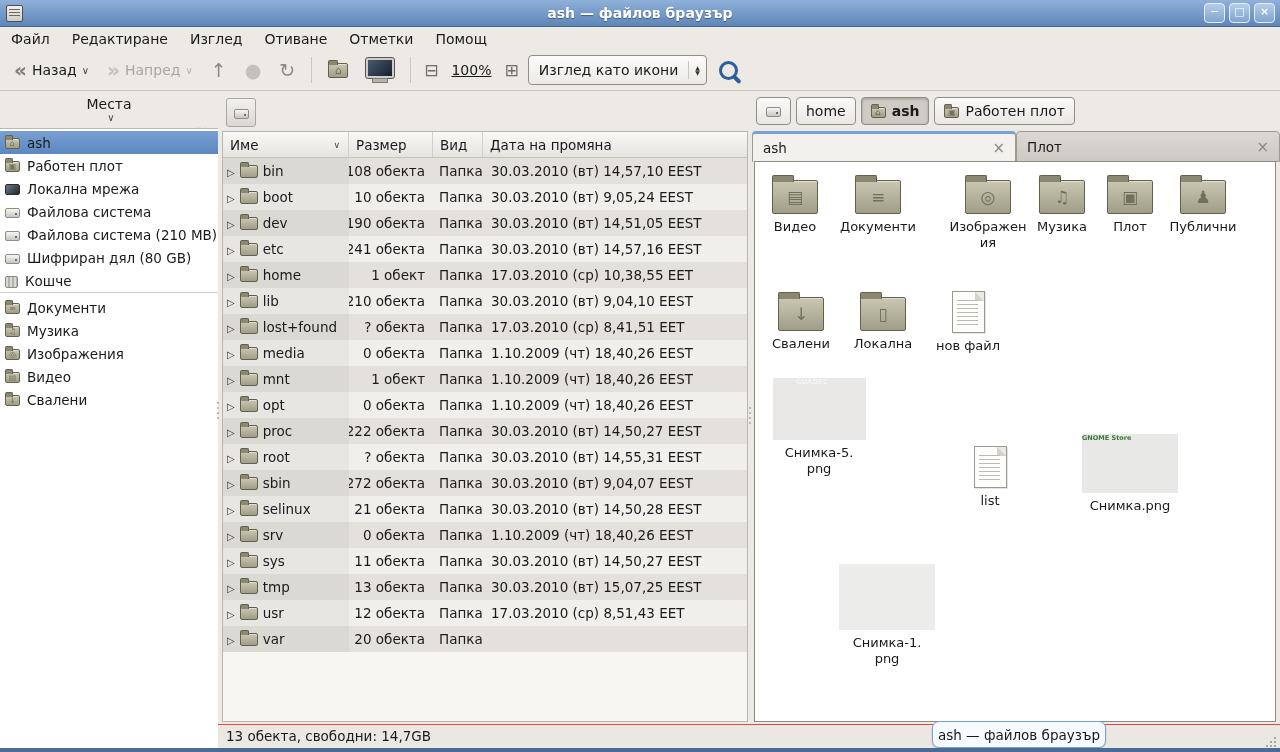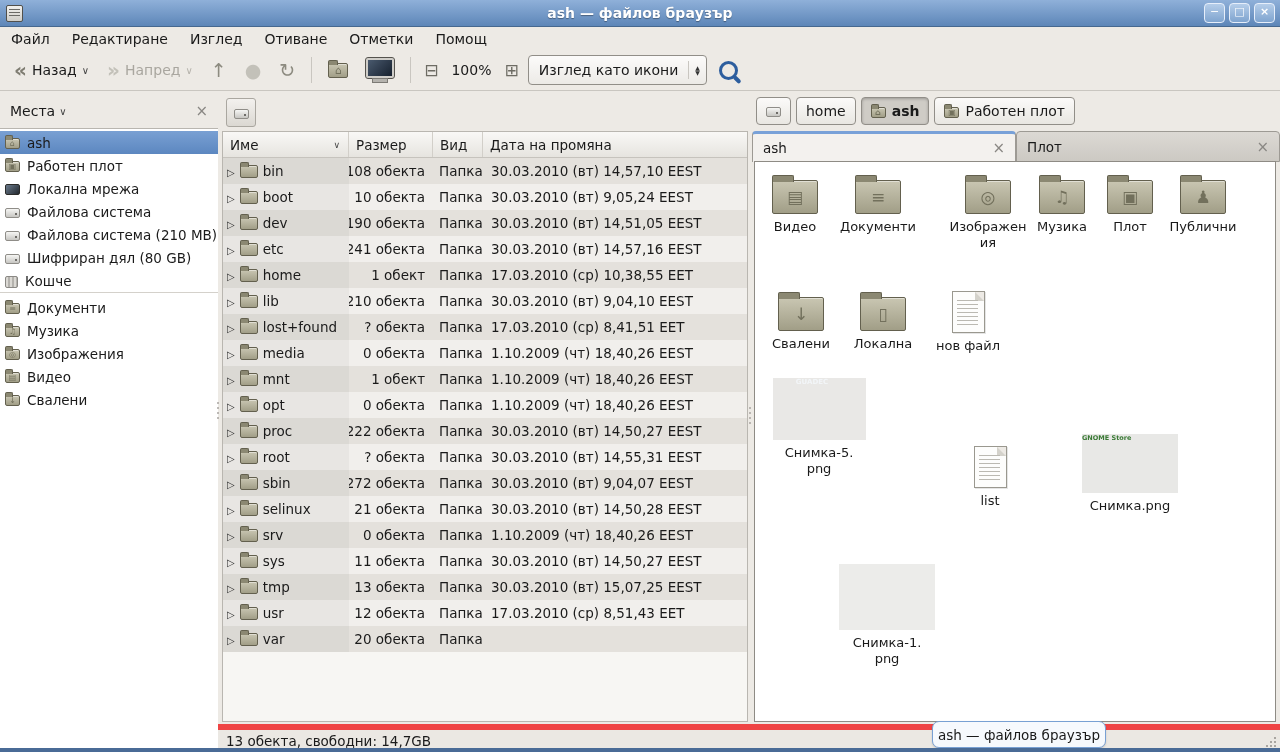--- a/index.html
+++ b/index.html
@@ -30,21 +30,21 @@
     display:flex;align-items:center;gap:6px;padding-left:8px;box-sizing:border-box;}
   .tbtn{display:flex;align-items:center;gap:5px;padding:4px 6px;border-radius:4px;}
   .tbtn .arrow-glyph{font-size:20px;color:#7f7d72;font-weight:bold;line-height:14px;}
   .tbtn.disabled{color:#a9a69f;}
   .tbtn.disabled .arrow-glyph{color:#c3c1b9;}
   .chev{font-size:10px;color:#444;}
   .tbtn.disabled .chev{color:#b5b2ab;}
   .ticon{font-size:19px;color:#8d8b80;line-height:18px;}
   .tsep{width:1px;height:26px;background:#c9c6c0;margin:0 4px;}
   .zoombtn{font-size:17px;color:#6e6c64;padding:0 3px;}
-  .zoom-level{padding:0 4px;}
+  .zoom-level{padding:0 4px;text-decoration:underline;}
   .combo{display:flex;align-items:center;height:28px;border:1px solid #918e88;border-radius:4px;
     background:linear-gradient(#fcfbfa,#eceae6);padding:0 6px 0 10px;gap:10px;}
   .combo .spin{display:flex;flex-direction:column;font-size:6px;color:#333;line-height:5px;
     border-left:1px solid #c9c6c0;padding-left:6px;height:18px;justify-content:center;}
   .searchicon{width:13px;height:13px;border:3px solid #2d5e9e;border-radius:50%;position:relative;margin-left:6px;}
   .searchicon::after{content:"";position:absolute;width:4px;height:9px;background:#2d5e9e;
     right:-4px;bottom:-7px;transform:rotate(-45deg);border-radius:2px;}
   .pcicon{width:24px;height:16px;background:linear-gradient(135deg,#4a5a6e,#16202e);
     border:2px solid #cfcdc8;outline:1px solid #55534e;border-radius:2px;position:relative;margin-top:-4px;}
   .pcicon::after{content:"";position:absolute;left:4px;right:4px;bottom:-7px;height:3px;
@@ -89,21 +89,21 @@
   .i16{width:15px;height:11px;margin-top:2px;font-size:8px;}
   .i16::after{font-size:8px;}
   .i16[data-icon="drive"]{height:10px;}
   .i16[data-icon="trash"]{width:13px;height:12px;}
   .i18{width:18px;height:13px;}
   .i20{width:20px;height:15px;}
   .i20::after{font-size:11px;}
 
   
   .side-header{position:absolute;left:0;top:96px;width:218px;height:30px;display:flex;
-    align-items:center;padding:0 10px;box-sizing:border-box;}
+    align-items:center;padding:0 10px;box-sizing:border-box;flex-direction:column;}
   .side-header .chev{margin-left:4px;}
   .side-close{margin-left:auto;color:#8a8884;font-size:15px;}
   .sidebar{position:absolute;left:0;top:128px;width:218px;height:620px;background:#fff;
     border-top:1px solid #b9b6b0;box-sizing:border-box;padding-top:2px;}
   .side-item{display:flex;align-items:center;gap:7px;height:23px;padding-left:5px;font-size:13.5px;}
   .side-item.selected{background:linear-gradient(#79a0d3,#5c87c0);}
   .side-item.sep-after{border-bottom:1px solid #d4d1cb;margin-bottom:3px;box-sizing:content-box;}
   .splitter{position:absolute;width:4px;display:flex;flex-direction:column;gap:3px;
     align-items:center;justify-content:center;}
   .splitter i{width:2px;height:2px;background:#a8a5a0;border-radius:50%;}
@@ -179,21 +179,21 @@
       linear-gradient(#3465a4,#3465a4),
       linear-gradient(#c9d9ec,#c9d9ec),
       linear-gradient(#6f9bd1,#6f9bd1),
       repeating-linear-gradient(to bottom,#c4c2bd 0 1px,transparent 1px 4px),
       linear-gradient(#f2f1ef,#f2f1ef);
     background-size:100% 7px,8px 30px,7px 5px,76px 9px,74px 5px,70px 16px,80px 52px;
     background-position:0 0,3px 10px,3px 32px,16px 11px,17px 33px,19px 41px,15px 9px;}
 
   
   .statusbar{position:absolute;left:218px;top:724px;width:1062px;height:24px;background:#ebe8e3;
-    border-top:6px solid #ef4444;line-height:23px;padding-left:8px;box-sizing:border-box;font-size:13.5px;}
+    border-top:1px solid #ef4444;line-height:23px;padding-left:8px;box-sizing:border-box;font-size:13.5px;}
   .sidebar-bottom{position:absolute;left:0;top:748px;width:1280px;height:4px;background:#4a6b96;}
   .draghint{position:absolute;left:932px;top:721px;width:172px;height:25px;border:1px solid #78a0d3;
     border-radius:7px;background:#f6f9fd;display:flex;align-items:center;justify-content:center;
     font-size:13.5px;box-shadow:0 1px 2px rgba(0,0,0,.15);}
   .resize-grip{position:absolute;right:3px;top:736px;width:12px;height:12px;
     background:radial-gradient(circle at 2px 10px,#a8a5a0 1px,transparent 1.4px),
                radial-gradient(circle at 6px 10px,#a8a5a0 1px,transparent 1.4px),
                radial-gradient(circle at 10px 10px,#a8a5a0 1px,transparent 1.4px),
                radial-gradient(circle at 6px 6px,#a8a5a0 1px,transparent 1.4px),
                radial-gradient(circle at 10px 6px,#a8a5a0 1px,transparent 1.4px),

